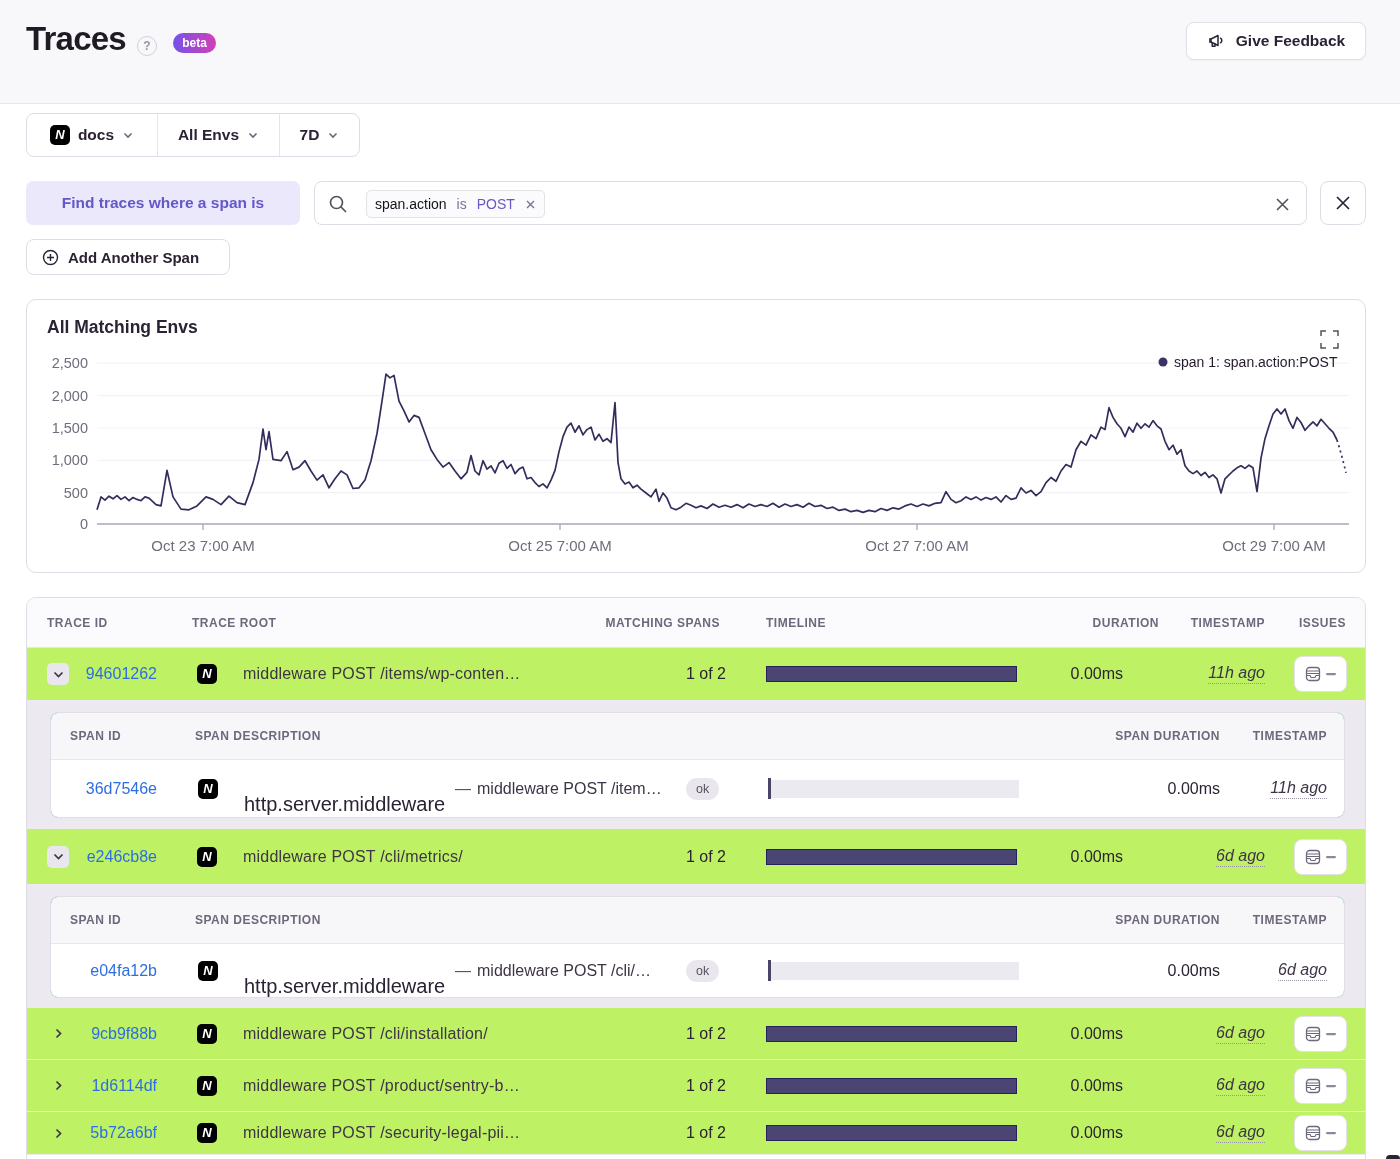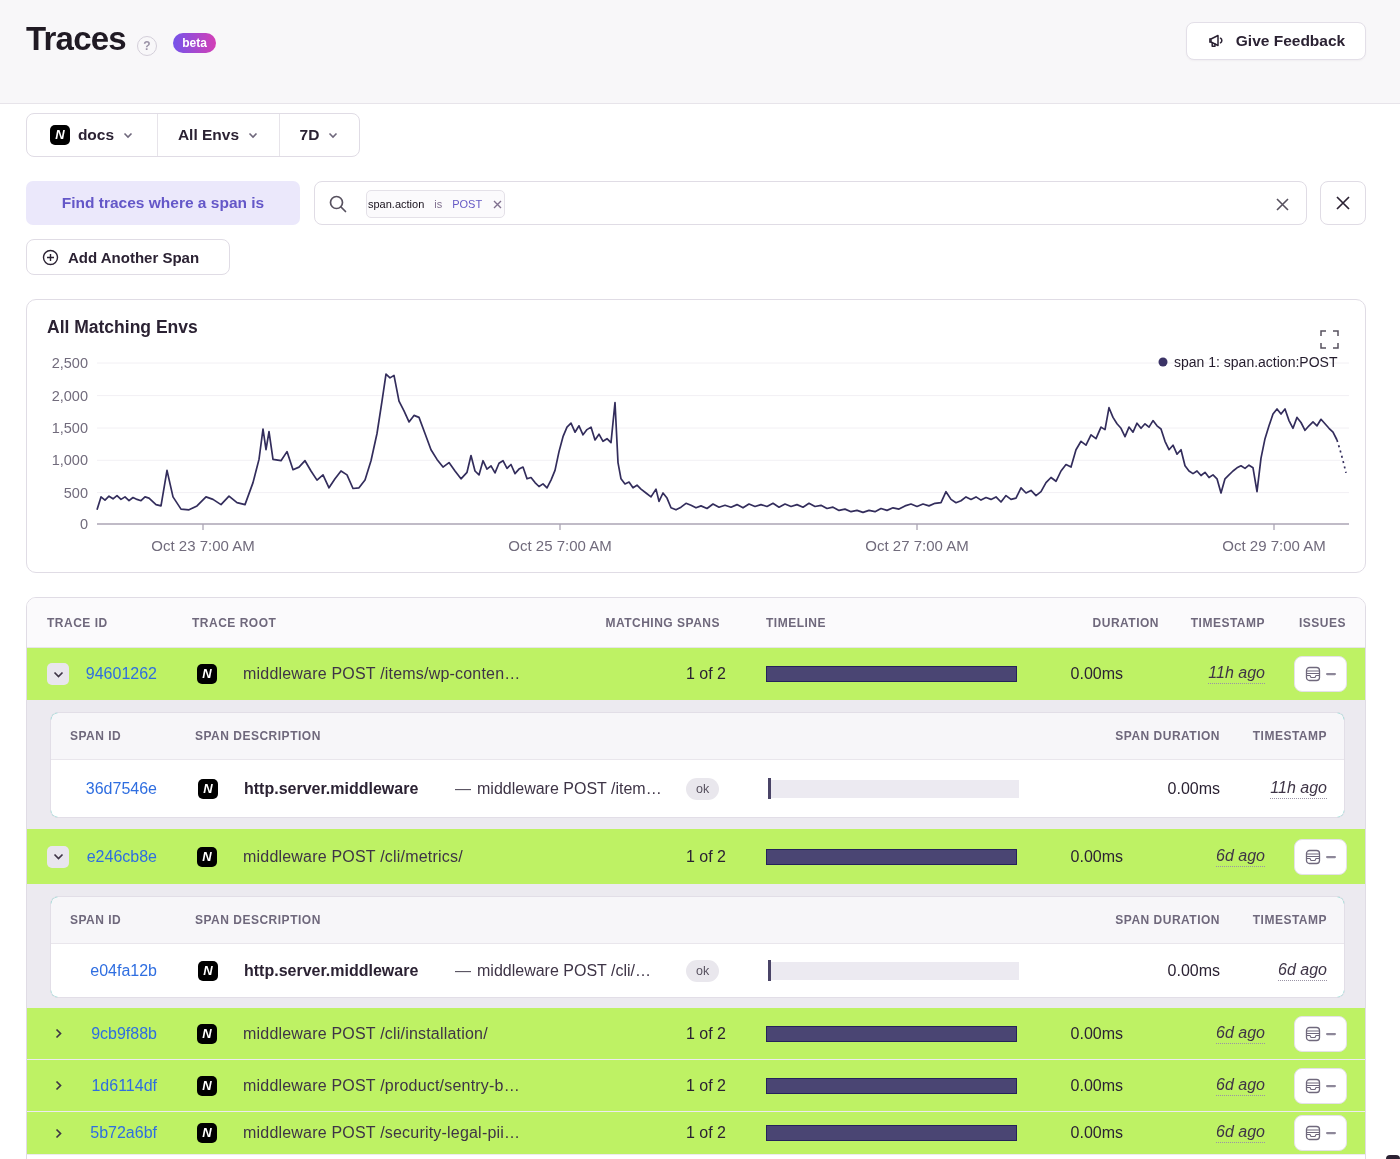--- a/index.html
+++ b/index.html
@@ -28,21 +28,21 @@
 .nlogo { width:20px; height:20px; border-radius:5px; background:#000; color:#fff;
   display:inline-block; text-align:center; font-size:13px; font-weight:700; line-height:20px;
   font-style:italic; flex:none;}
 .findpill { position:absolute; left:26px; top:181px; width:274px; height:44px;
   background:#ebe8fb; border-radius:7px; color:#6457c8; font-size:15.5px; font-weight:700;
   text-align:center; line-height:44px; }
 .search { position:absolute; left:314px; top:181px; width:993px; height:44px;
   background:#fff; border:1px solid #e0dce5; border-radius:8px; }
 .token { position:absolute; left:51px; top:8px; height:28px; background:#fbfafc;
   border:1px solid #e4e1e8; border-radius:5px; display:flex; align-items:center;
-  padding:0 1px; gap:10px; font-size:11px; }
+  padding:0 8px; gap:10px; font-size:14px; }
 .ghostbtn { position:absolute; left:1320px; top:181px; width:46px; height:44px;
   background:#fff; border:1px solid #e0dce5; border-radius:8px;
   display:flex; align-items:center; justify-content:center; }
 .addspan { position:absolute; left:26px; top:239px; width:204px; height:36px;
   background:#fff; border:1px solid #e0dce5; border-radius:8px;
   display:flex; align-items:center; gap:9px; padding-left:15px;
   font-size:15px; font-weight:700; color:#2b2233; }
 .chartcard { position:absolute; left:26px; top:299px; width:1340px; height:274px;
   background:#fff; border:1px solid #e0dce5; border-radius:10px; }
 .charttitle { position:absolute; left:20px; top:17px; font-size:17.5px; font-weight:700; color:#2b2233;}
@@ -77,22 +77,22 @@
 .strip { position:relative; background:#eceaf0; padding:12px 20px 11px 23px; }
 .strip2 { padding-bottom:10px; }
 .panel { background:#14b8a6; border:1px solid #e2dee7; border-radius:8px; overflow:hidden;
   position:relative; }
 .shead { position:relative; height:47px; background:#f7f6f9; border-bottom:1px solid #e9e6ec; }
 .shl { position:absolute; top:0; height:100%; display:flex; align-items:center;
   font-size:12px; font-weight:700; color:#6f687c; letter-spacing:0.5px; }
 .srow { position:relative; background:#fff; }
 .sid { left:16px; width:90px; color:#2f6ee0; }
 .slogo { position:absolute; left:147px; top:50%; margin-top:-10px; }
-.sbold { position:absolute; left:193px; top:0; height:100%; display:flex; align-items:center;
-  font-size:16px; font-weight:700; color:#2b2233; }
+.sbold { position:absolute; left:193px; top:16px; height:100%; display:flex; align-items:center;
+  font-size:20px; font-weight:400; color:#2b2233; }
 .sdash { position:absolute; left:404px; top:0; height:100%; display:flex; align-items:center;
   font-size:16px; color:#57515f; }
 .snorm { position:absolute; left:426px; top:0; height:100%; display:flex; align-items:center;
   font-size:16px; color:#3e3446; white-space:nowrap; }
 .okpill { position:absolute; left:635px; top:50%; margin-top:-11px; background:#e9e7ed;
   border-radius:11px; height:22px; line-height:22px; padding:0 10px; font-size:12.5px; color:#57515f; }
 .sbar { position:absolute; left:717px; top:50%; margin-top:-9px; width:251px; height:18px; background:#eceaf1; }
 .sbar i { position:absolute; left:0; top:-1.5px; width:2.5px; height:21px; background:#4a4467; }
 .sdur { left:1069px; width:100px; color:#2b2233; }
 .sts { left:1166px; width:110px; color:#3e3446; }

